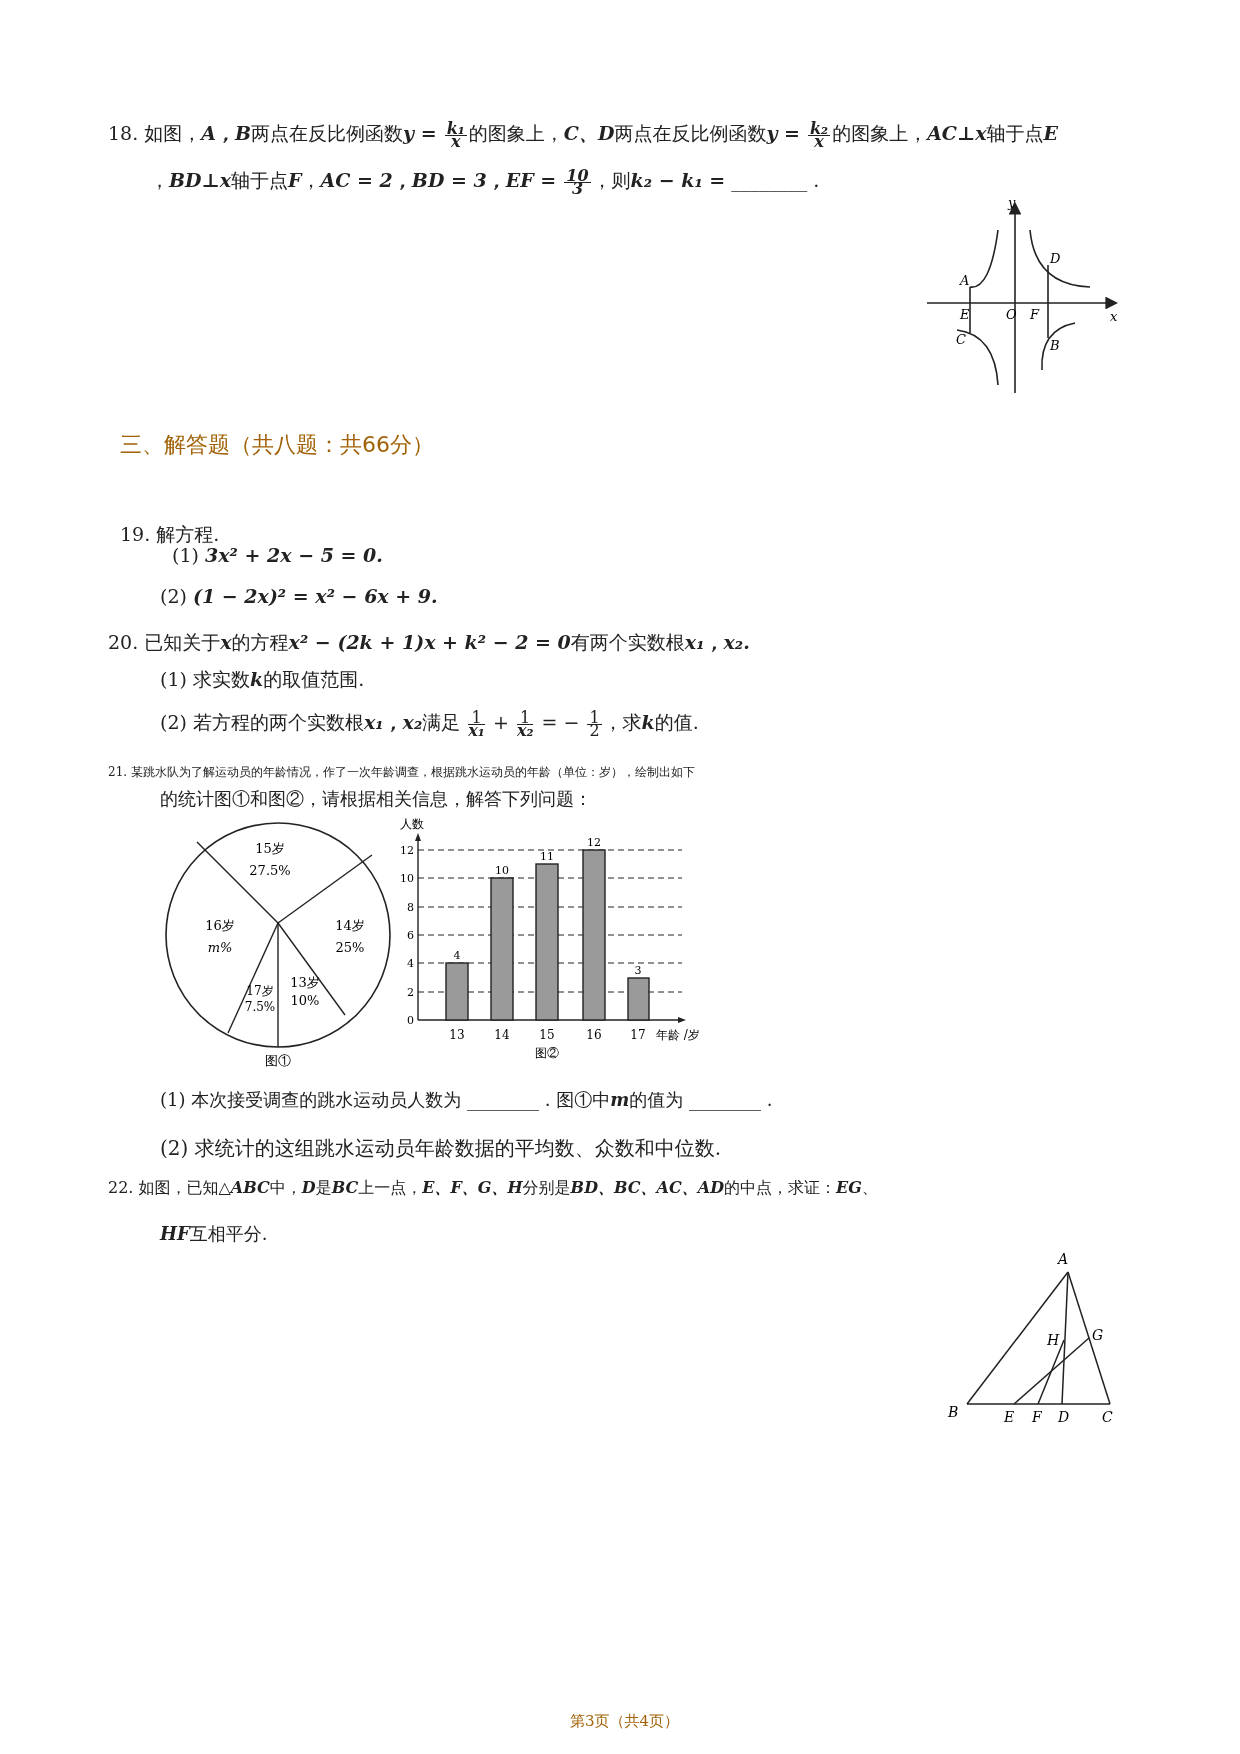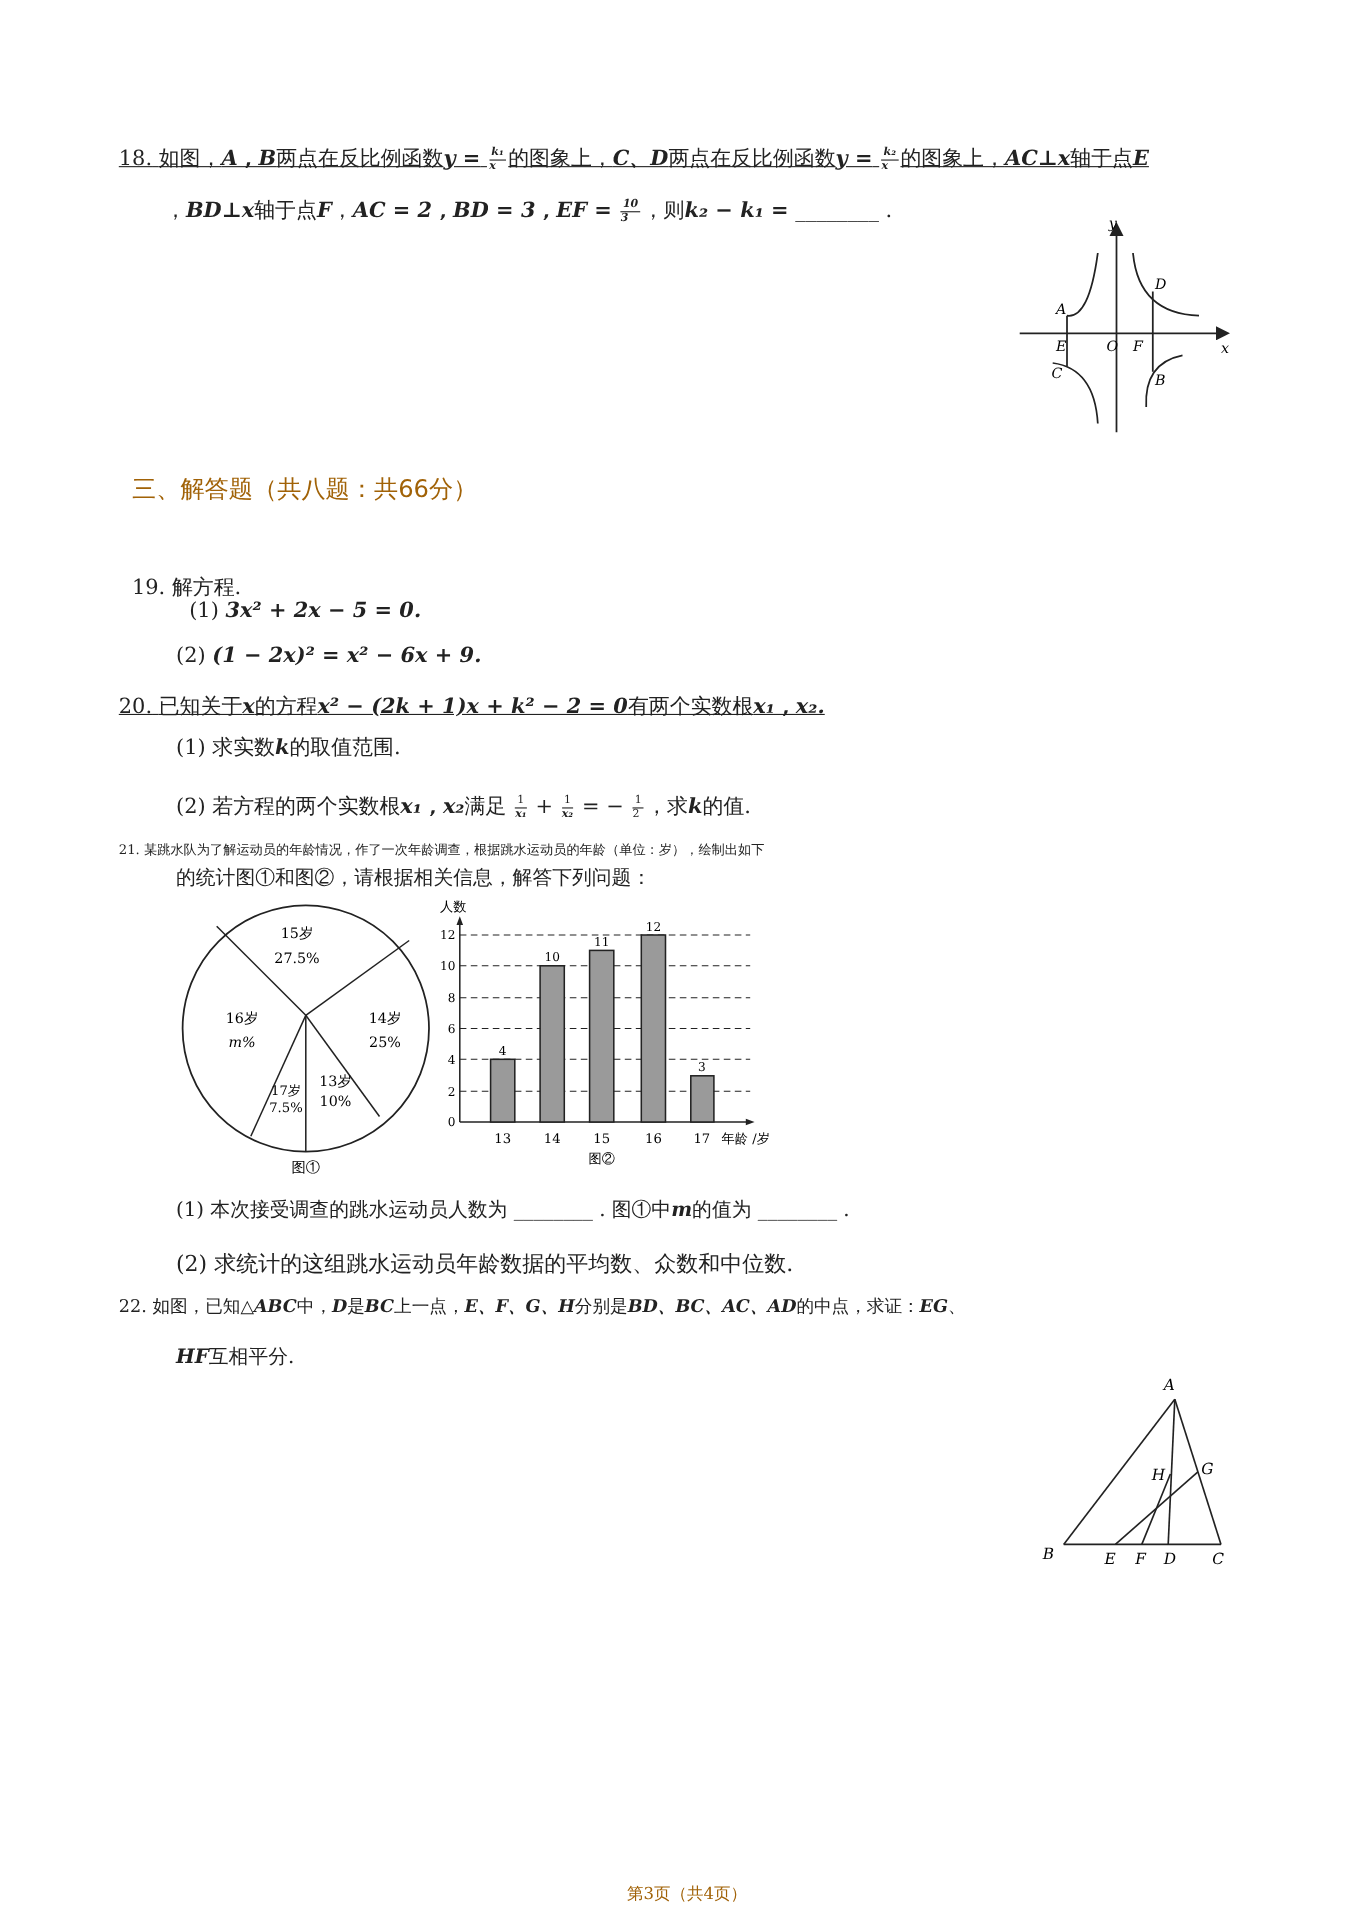--- a/index.html
+++ b/index.html
@@ -1,32 +1,32 @@
 <!DOCTYPE html>
 <html><head>
 <meta charset="utf-8">
 <style>
   html, body { margin:0; padding:0; background:#ffffff; }
   body { width:1240px; height:1754px; position:relative; overflow:hidden;
          font-family:"DejaVu Serif","Liberation Serif",serif; color:#222; }
   .abs { position:absolute; }
   .txt { font-size:19px; line-height:24px; white-space:nowrap; }
   .mi { font-style:italic; font-weight:bold; font-family:"DejaVu Serif",serif; }
-  .frac { display:inline-block; vertical-align:middle; text-align:left; font-size:10px; line-height:12px; margin:12px 2px; }
+  .frac { display:inline-block; vertical-align:middle; text-align:center; font-size:16px; line-height:12px; margin:0 2px; }
   .frac span { display:block; }
   .frac .num { border-bottom:1px solid #222; padding:0 2px; }
   .blank { letter-spacing:0; }
   .section { font-size:22px; font-family:"DejaVu Sans",sans-serif; color:#a16207; }
   .footer { font-size:15px; color:#a16207; }
   svg text { font-family:"DejaVu Serif",serif; }
 </style>
 </head>
 <body>
 
-<div class="abs txt" style="left:108px;top:121px;text-decoration:underline;">
+<div class="abs txt" style="left:108px;top:121px;">
   <span>18.</span>
   <span>如图，</span><span class="mi">A，B</span><span>两点在反比例函数</span><span class="mi">y =</span>
   <span class="frac"><span class="num mi">k₁</span><span class="mi">x</span></span><span>的图象上，</span><span class="mi">C、D</span><span>两点在反比例函数</span><span class="mi">y =</span>
   <span class="frac"><span class="num mi">k₂</span><span class="mi">x</span></span><span>的图象上，</span><span class="mi">AC⊥x</span><span>轴于点</span><span class="mi">E</span>
 </div>
 <div class="abs txt" style="left:150px;top:168px;">
   <span>，</span><span class="mi">BD⊥x</span><span>轴于点</span><span class="mi">F</span><span>，</span><span class="mi">AC = 2，BD = 3，EF =</span>
   <span class="frac"><span class="num mi">10</span><span class="mi">3</span></span><span>，则</span><span class="mi">k₂ − k₁ =</span>
   <span class="blank">________</span>
   <span>.</span>
@@ -65,21 +65,21 @@
 </div>
 <div class="abs txt" style="left:172px;top:543px;">
   <span>(1)</span>
   <span class="mi">3x² + 2x − 5 = 0.</span>
 </div>
 <div class="abs txt" style="left:160px;top:584px;">
   <span>(2)</span>
   <span class="mi">(1 − 2x)² = x² − 6x + 9.</span>
 </div>
 
-<div class="abs txt" style="left:108px;top:630px;text-decoration:underline;">
+<div class="abs txt" style="left:108px;top:630px;">
   <span>20.</span>
   <span>已知关于</span><span class="mi">x</span><span>的方程</span><span class="mi">x² − (2k + 1)x + k² − 2 = 0</span><span>有两个实数根</span><span class="mi">x₁，x₂.</span>
 </div>
 <div class="abs txt" style="left:160px;top:667px;">
   <span>(1)</span>
   <span>求实数</span><span class="mi">k</span><span>的取值范围.</span>
 </div>
 <div class="abs txt" style="left:160px;top:710px;">
   <span>(2)</span>
   <span>若方程的两个实数根</span><span class="mi">x₁，x₂</span><span>满足</span>

